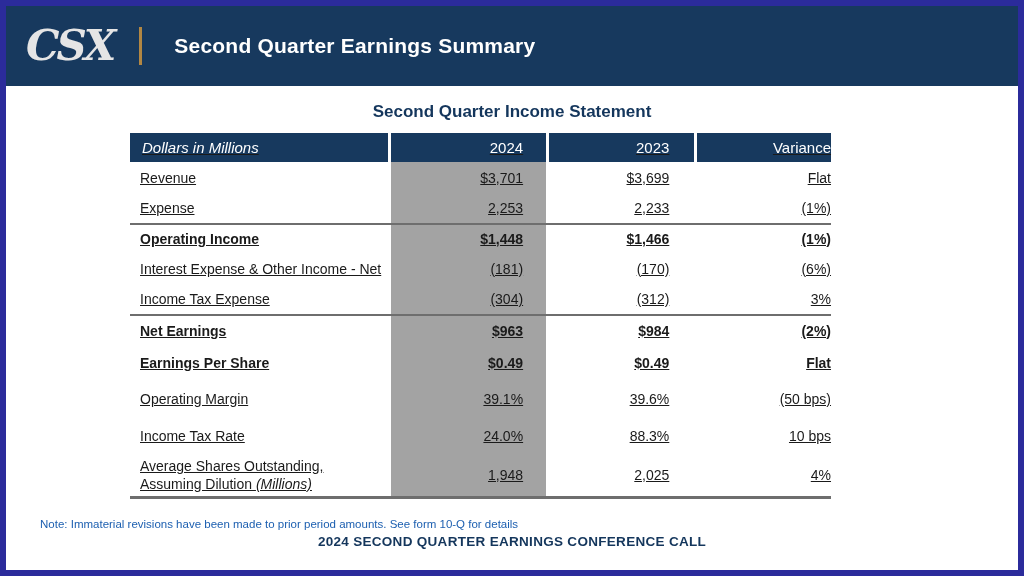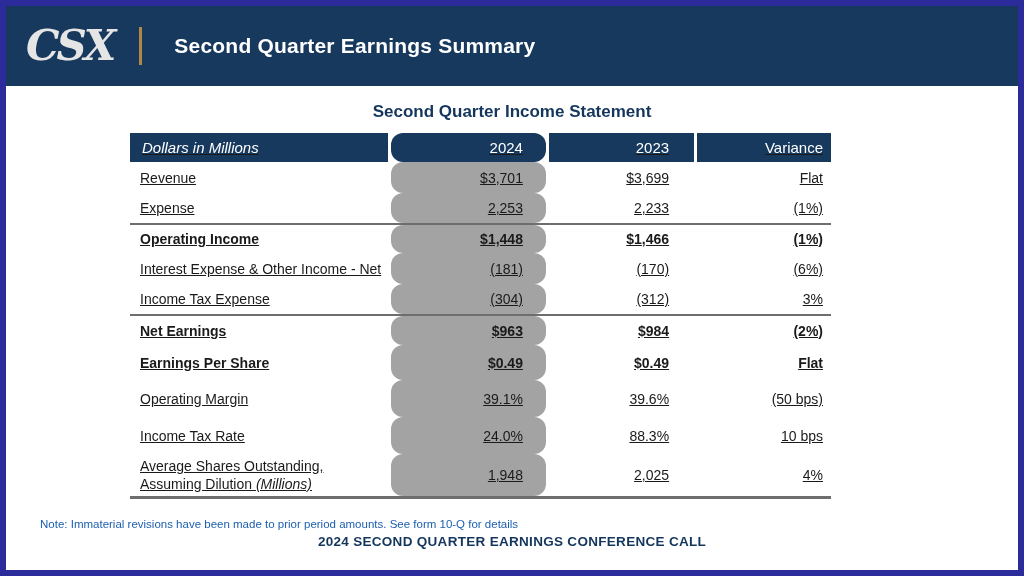--- a/index.html
+++ b/index.html
@@ -40,23 +40,23 @@
   
   .income-table { width:701px; margin:11px 0 0 124px; font-size:14px;text-decoration:underline; }
 
   .trow { display:flex; align-items:center; height:30px; }
   .h29 { height:29px; } .h31 { height:31px; } .h35 { height:35px;align-items:flex-end; }
   .h37 { height:37px;align-items:flex-end; } .h42 { height:42px; }
 
   .c { height:100%; display:flex; align-items:center; }
   .c.lbl { width:268px; padding-left:10px; }
   .gap   { width:3px; height:100%; }
-  .c.y24 { width:160px; justify-content:flex-end; padding-right:23px;border-radius:12px; }
+  .c.y24 { width:160px; justify-content:flex-end; padding-right:23px; }
   .c.y23 { width:150px; justify-content:flex-end; padding-right:25px; }
-  .c.var { width:139px; justify-content:flex-end; padding-right:8px; }
+  .c.var { width:139px; justify-content:flex-end; }
 
   .thead .c { background:#17395e; color:#ffffff; font-size:15px; }
   .thead .lbl { font-style:italic; padding-left:12px; }
 
   .tbody .y24 { background:#a3a3a3; }
 
   .sep { border-top:2px solid #6e6e6e; }
   .tbl-bottom { border-top:3px solid #6e6e6e; width:701px; }
 
   .bold { font-weight:bold; }

